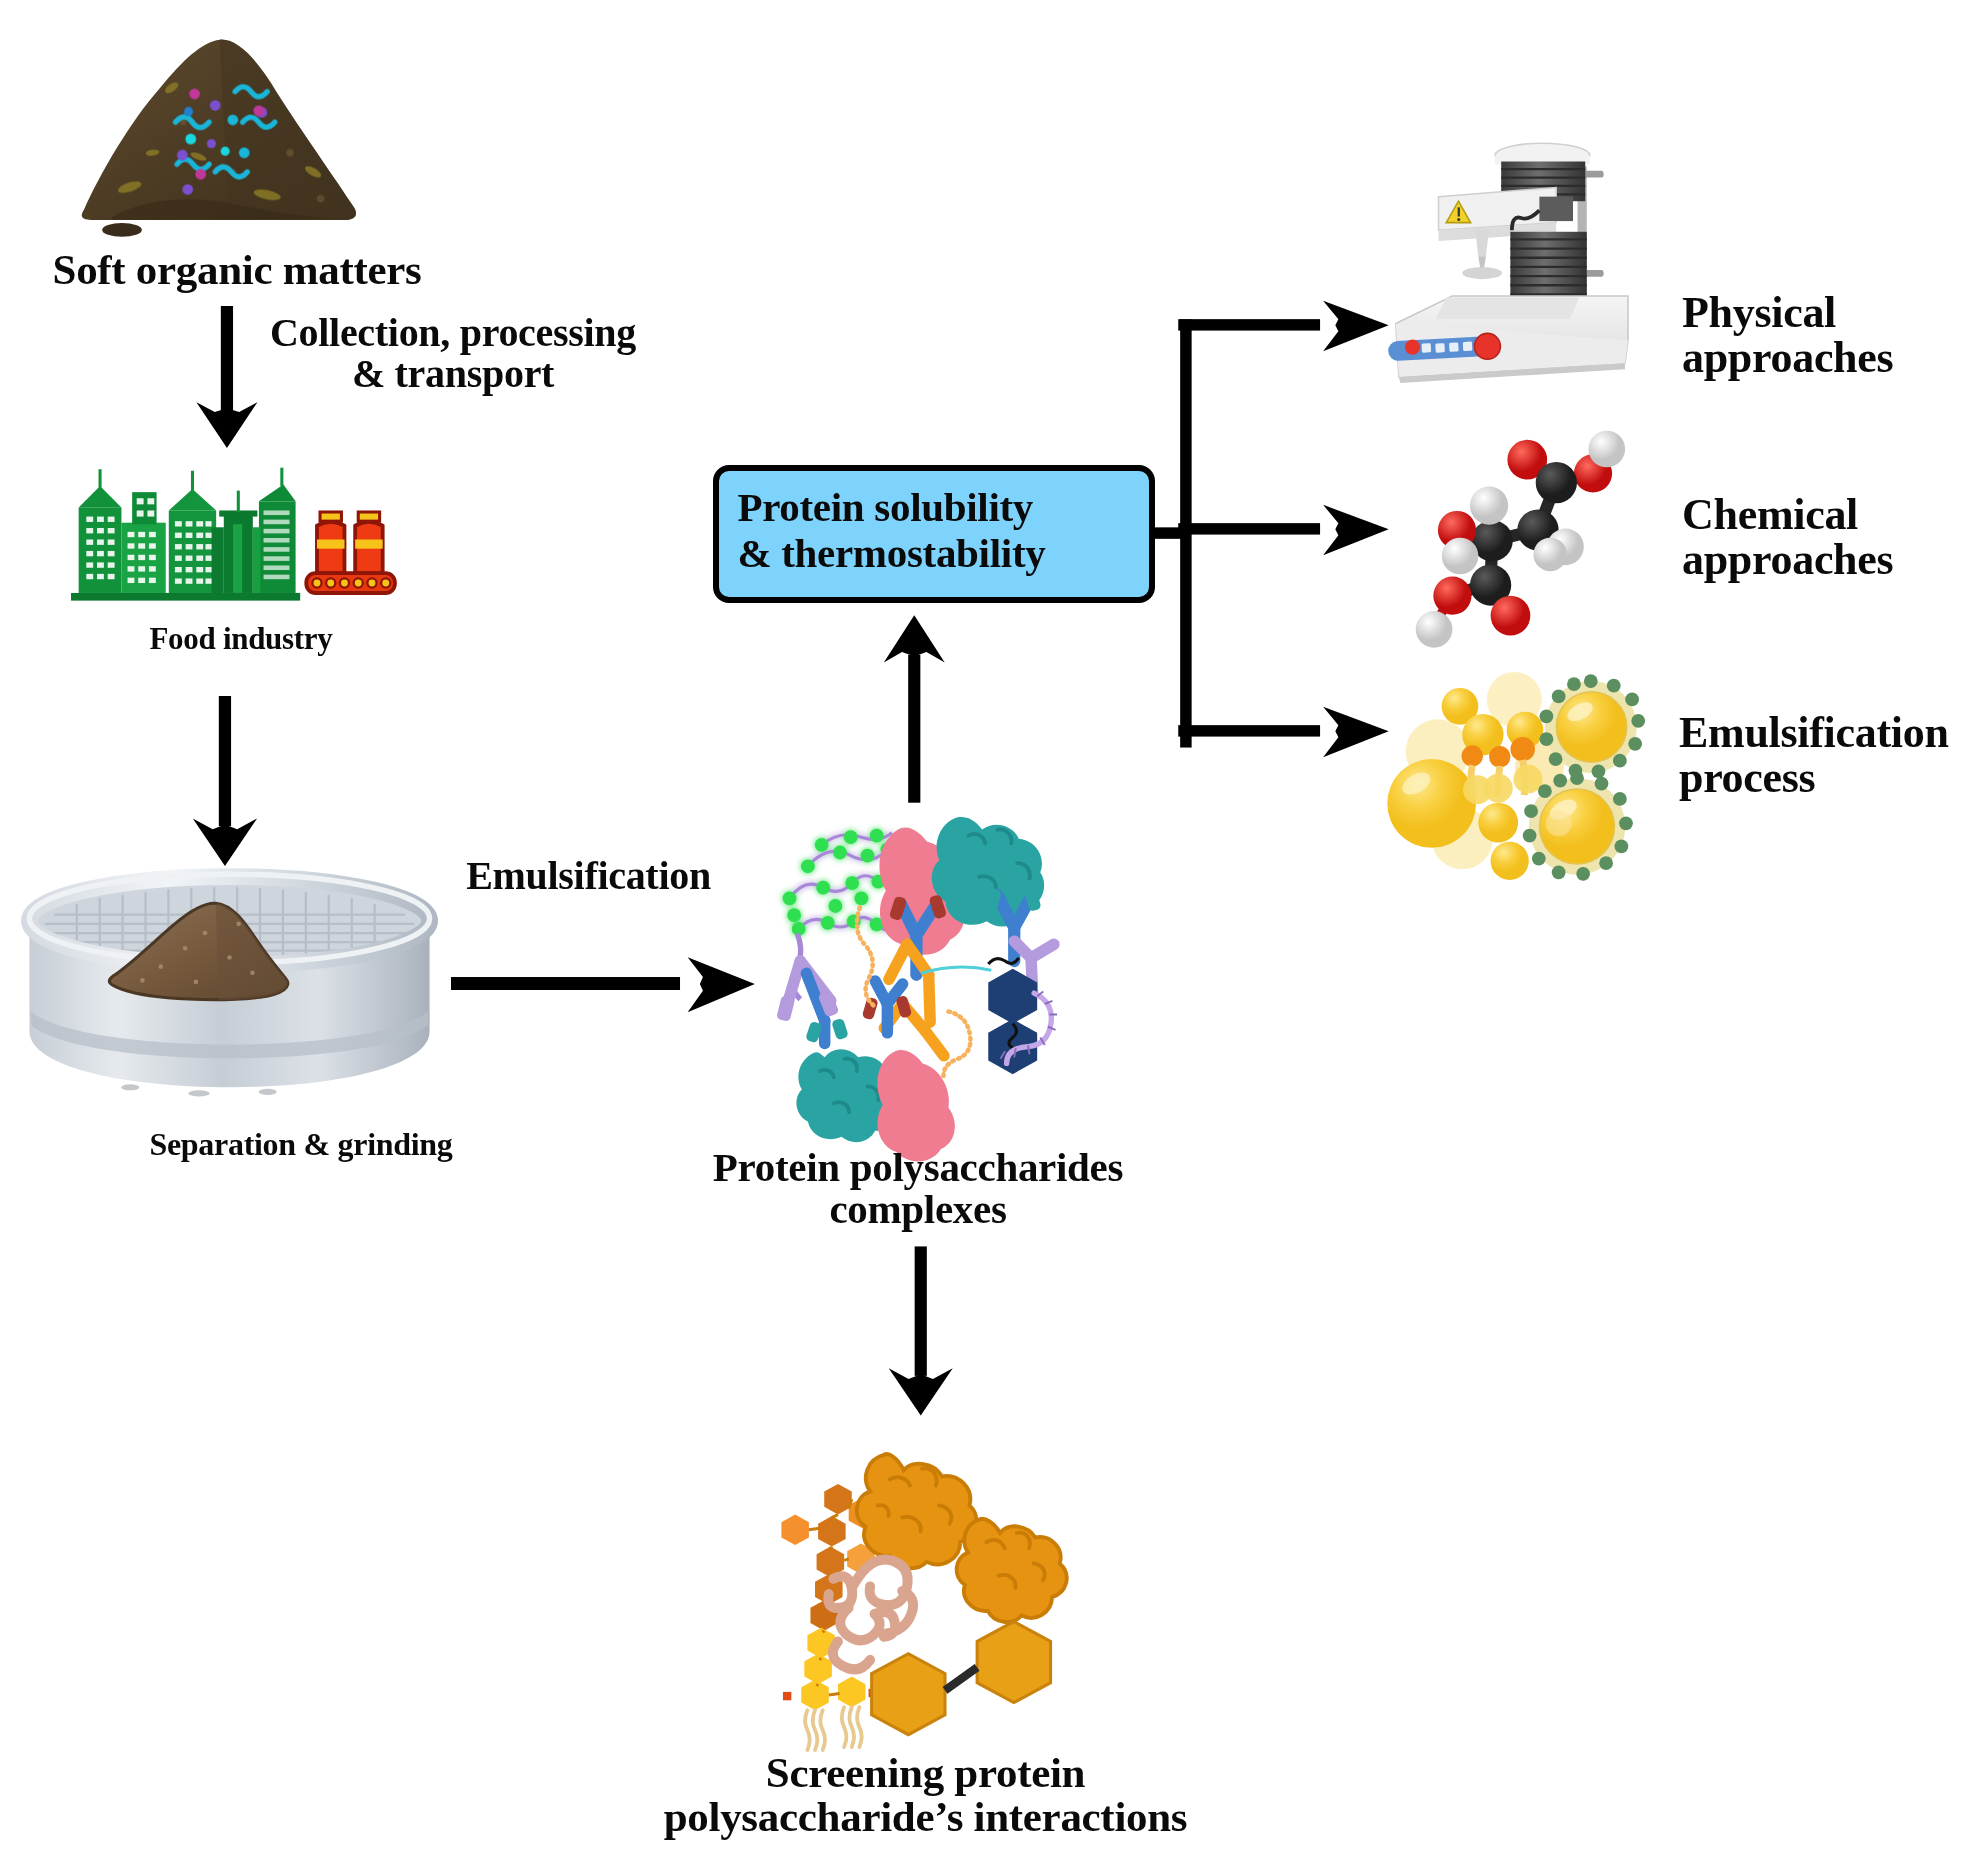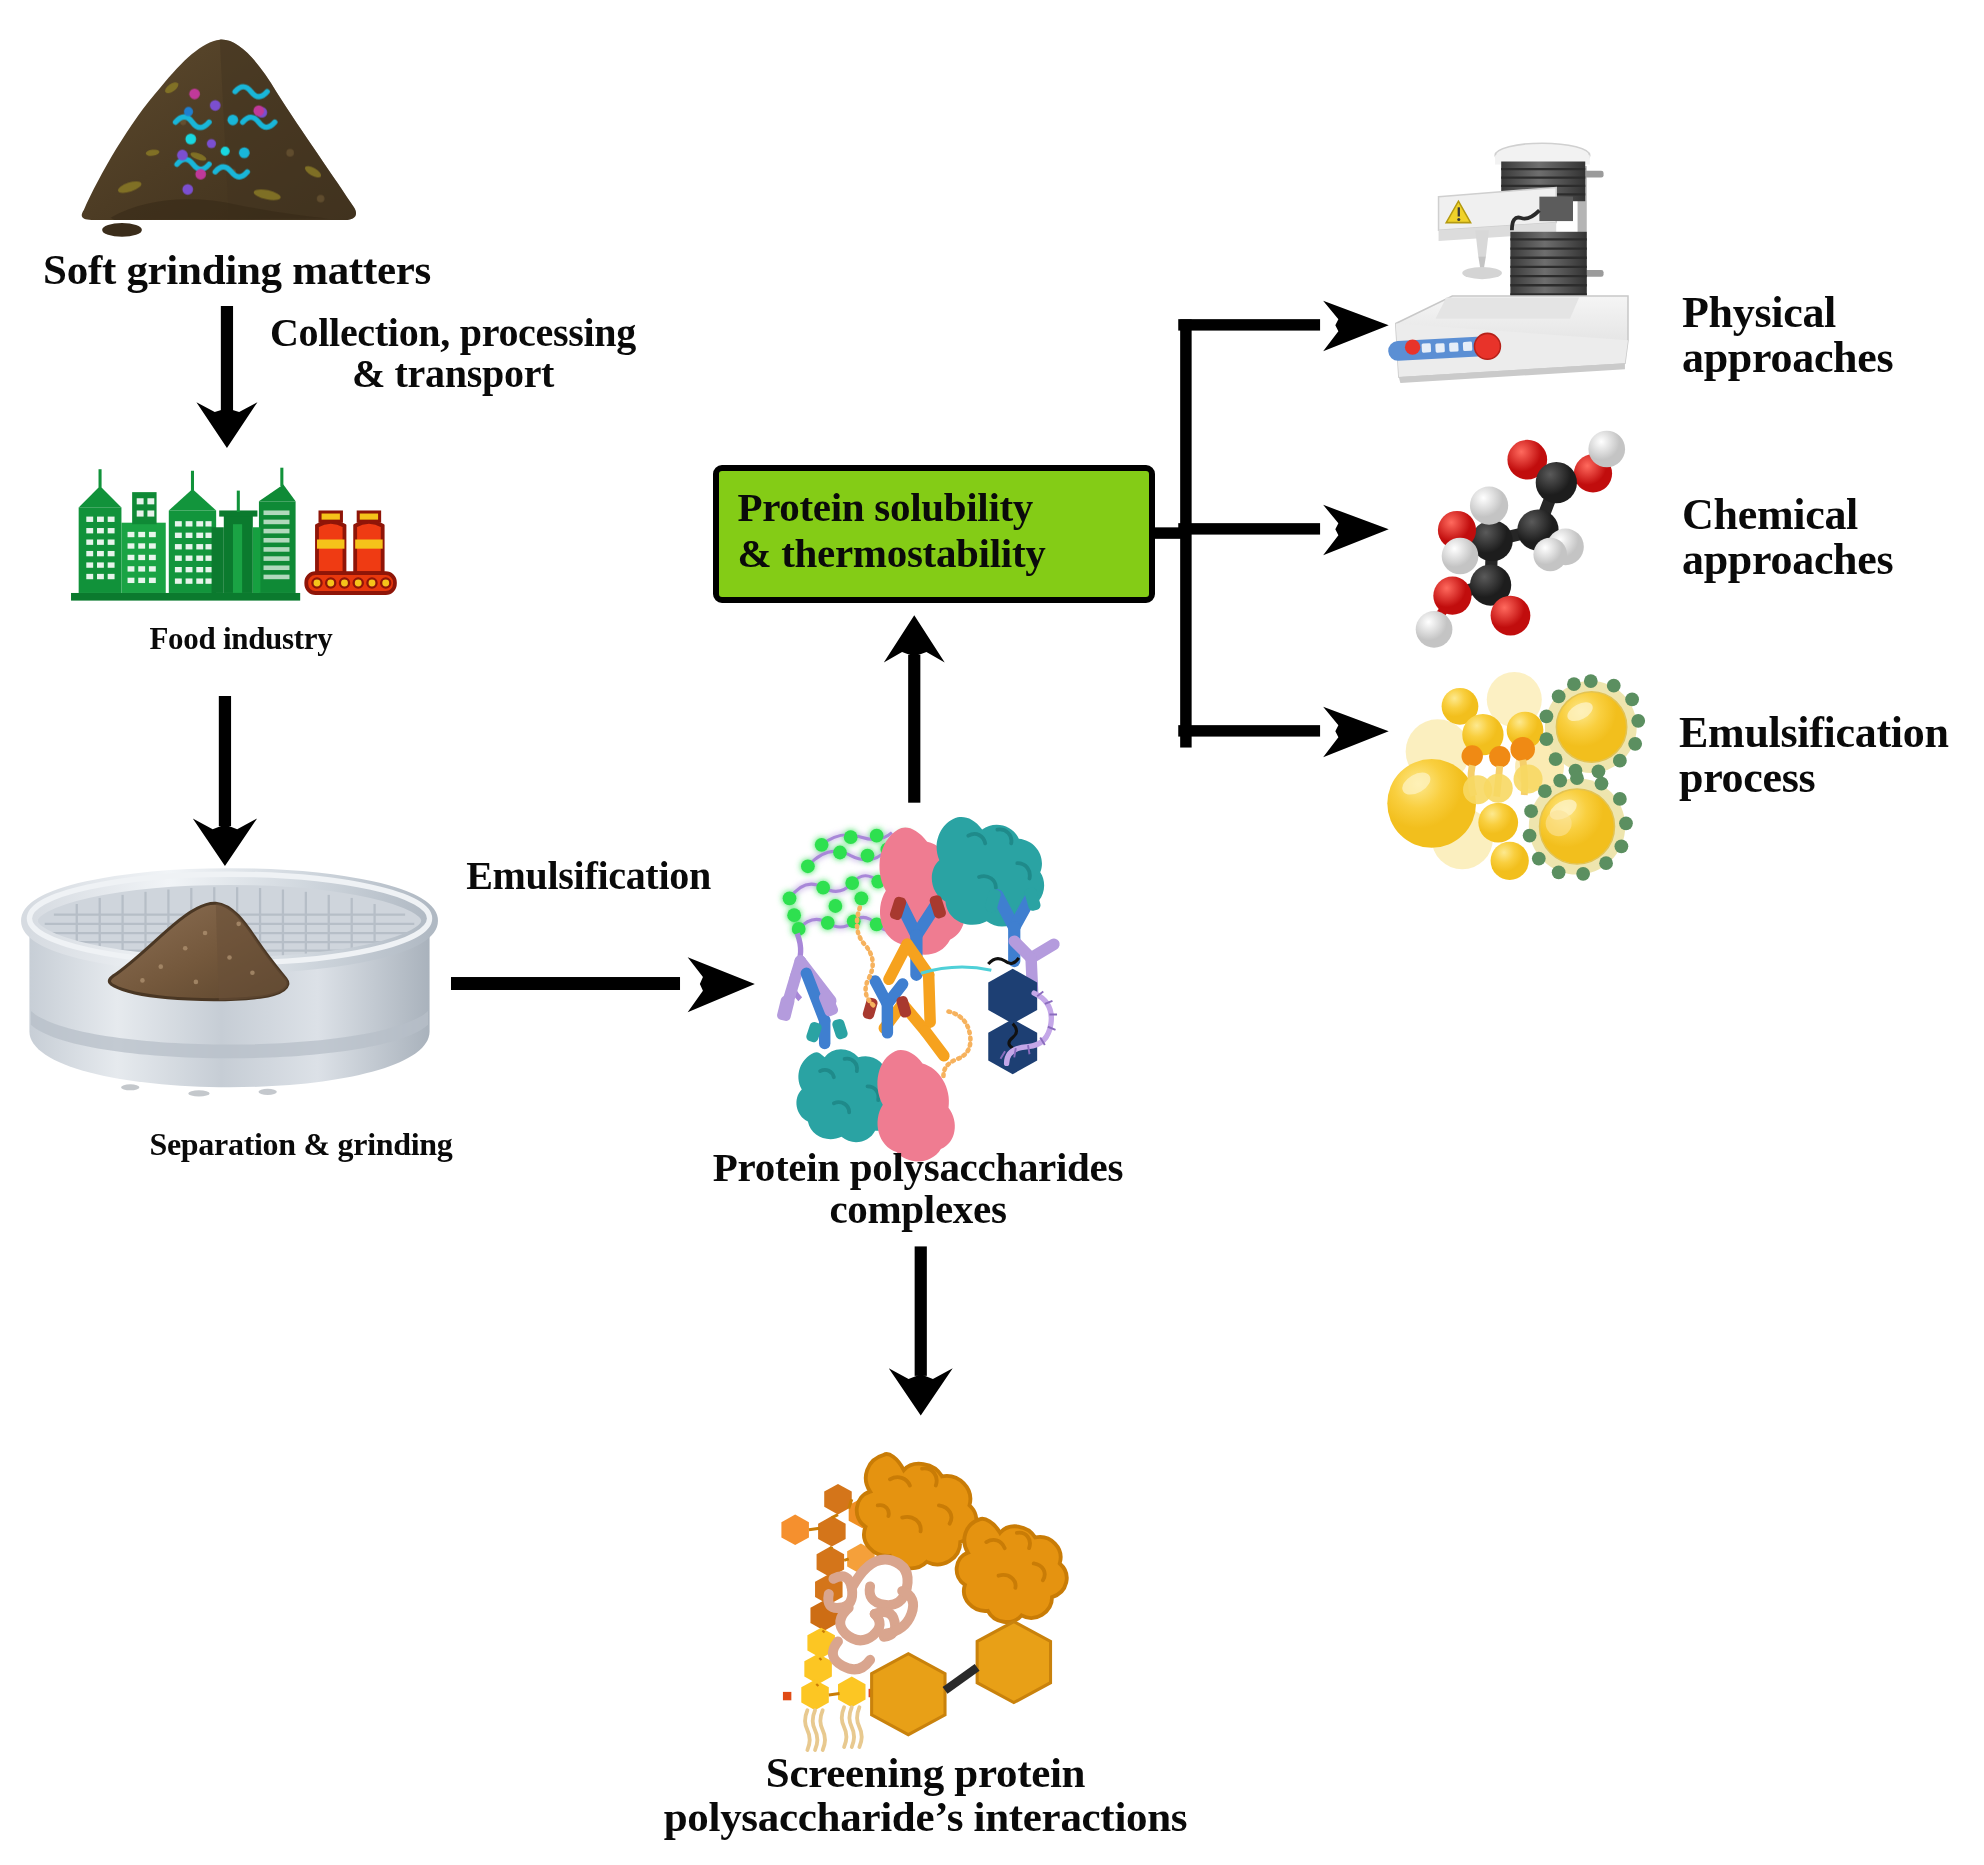--- a/index.html
+++ b/index.html
@@ -26,22 +26,22 @@
     transform-origin:left top;
   }
   .lbl.ctr{text-align:center;}
   .lbl.lft{text-align:left;}
   svg.art{position:absolute;display:block;overflow:visible;}
   .arrowsvg{position:absolute;overflow:visible;}
   .boxwrap{
     position:absolute;
     box-sizing:border-box;
     border:6.9px solid #000;
-    border-radius:9px;
-    background:#84cc16;
+    border-radius:16px;
+    background:#7dd3fc;
   }
 </style>
 </head>
 <body>
 
 <div id="stage">
 
   <svg class="art" style="left:38px; top:15.3px; width:359px; height:222px;" viewBox="0 0 470 290">
     <defs>
       <linearGradient id="soilg" x1="0" y1="0" x2="1" y2="1">
@@ -88,21 +88,21 @@
       <circle cx="227" cy="168" r="6" fill="#7b4fd0"></circle>
       <circle cx="189" cy="183" r="7" fill="#7b4fd0"></circle>
       <circle cx="245" cy="178" r="6" fill="#19d7e0"></circle>
       <circle cx="270" cy="180" r="7" fill="#19b6d9"></circle>
       <circle cx="213" cy="208" r="7" fill="#c0399a"></circle>
       <circle cx="196" cy="228" r="7" fill="#7b4fd0"></circle>
       <circle cx="289" cy="125" r="7" fill="#c0399a"></circle>
     </g>
   </svg>
 
-  <div class="lbl ctr" style="left:0px; top:248px; width:474px; font-size:43px;">Soft grinding matters</div>
+  <div class="lbl ctr" style="left:0px; top:248px; width:474px; font-size:43px;">Soft organic matters</div>
 
   <svg class="arrowsvg" style="left:184px; top:306px; width:92px; height:145px;" viewBox="0 0 120 190">
     <rect x="48" y="0" width="16" height="138" fill="#000"></rect>
     <path d="M56 186 L16 126 L40 139 L56 134 L72 139 L96 126 Z" fill="#000"></path>
   </svg>
 
   <div class="lbl ctr" style="left:216px; top:313px; width:474px; font-size:40px;">Collection, processing
 &amp; transport</div>
 
   <svg class="art" style="left:42px; top:463px; width:359px; height:153px;" viewBox="0 0 470 200">

